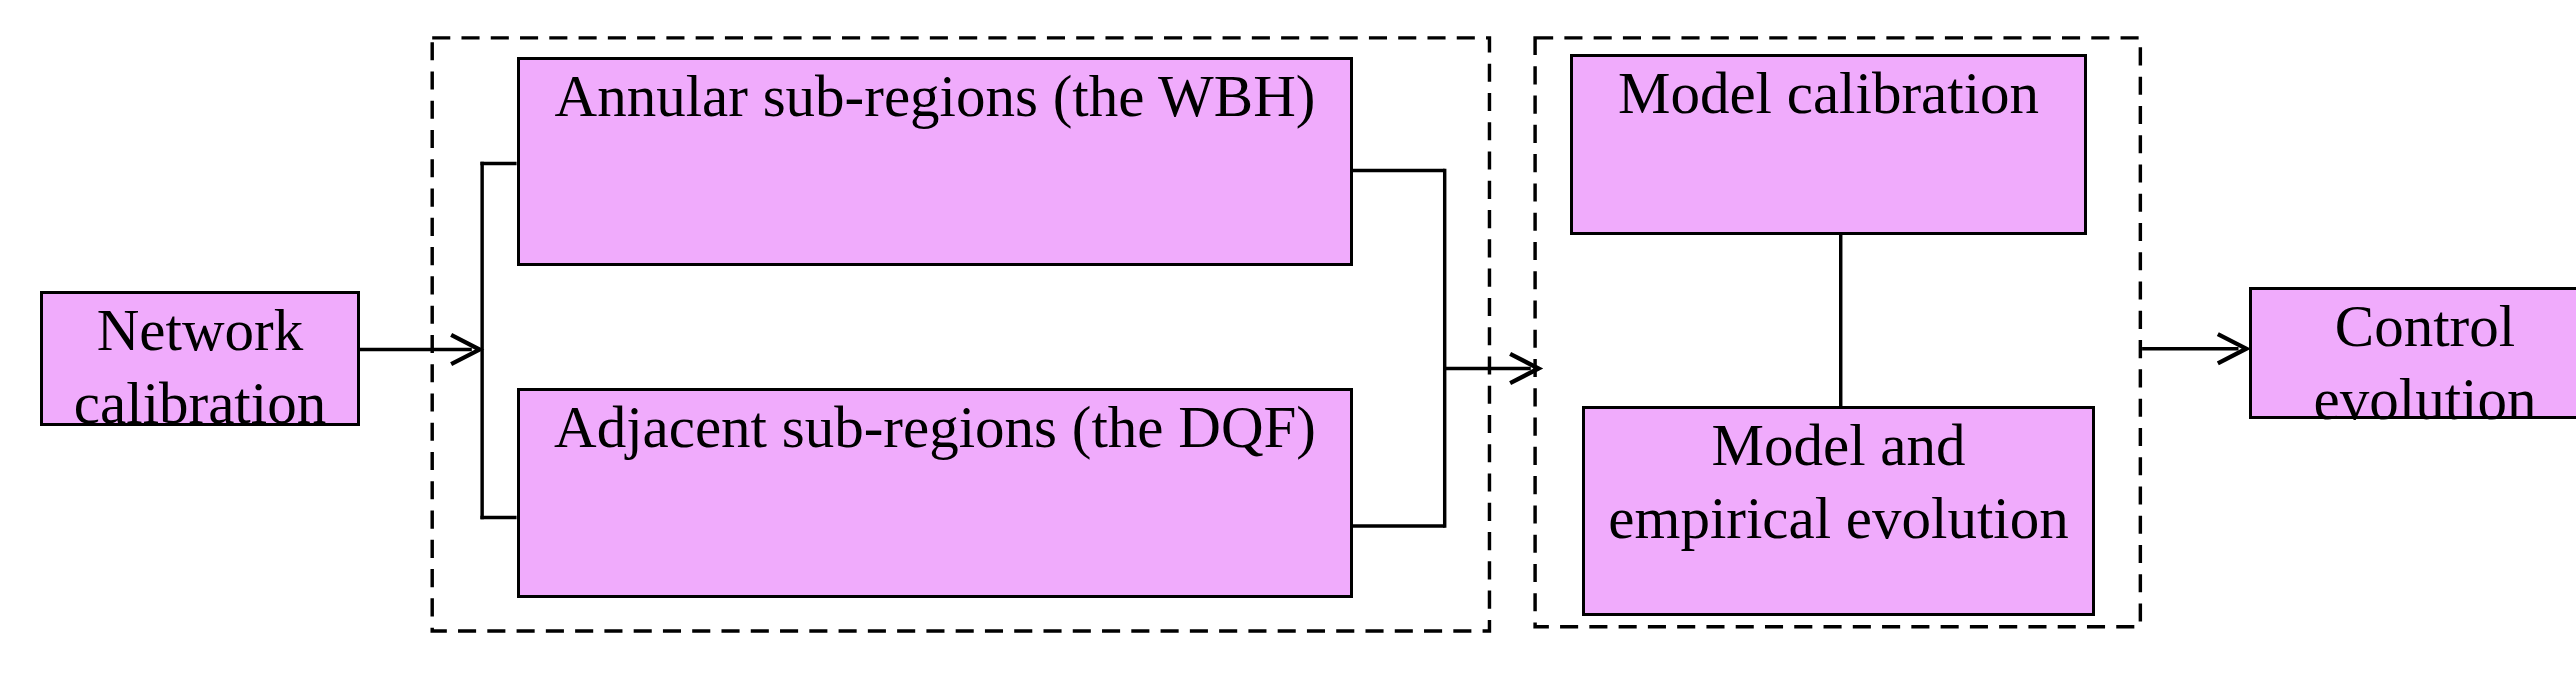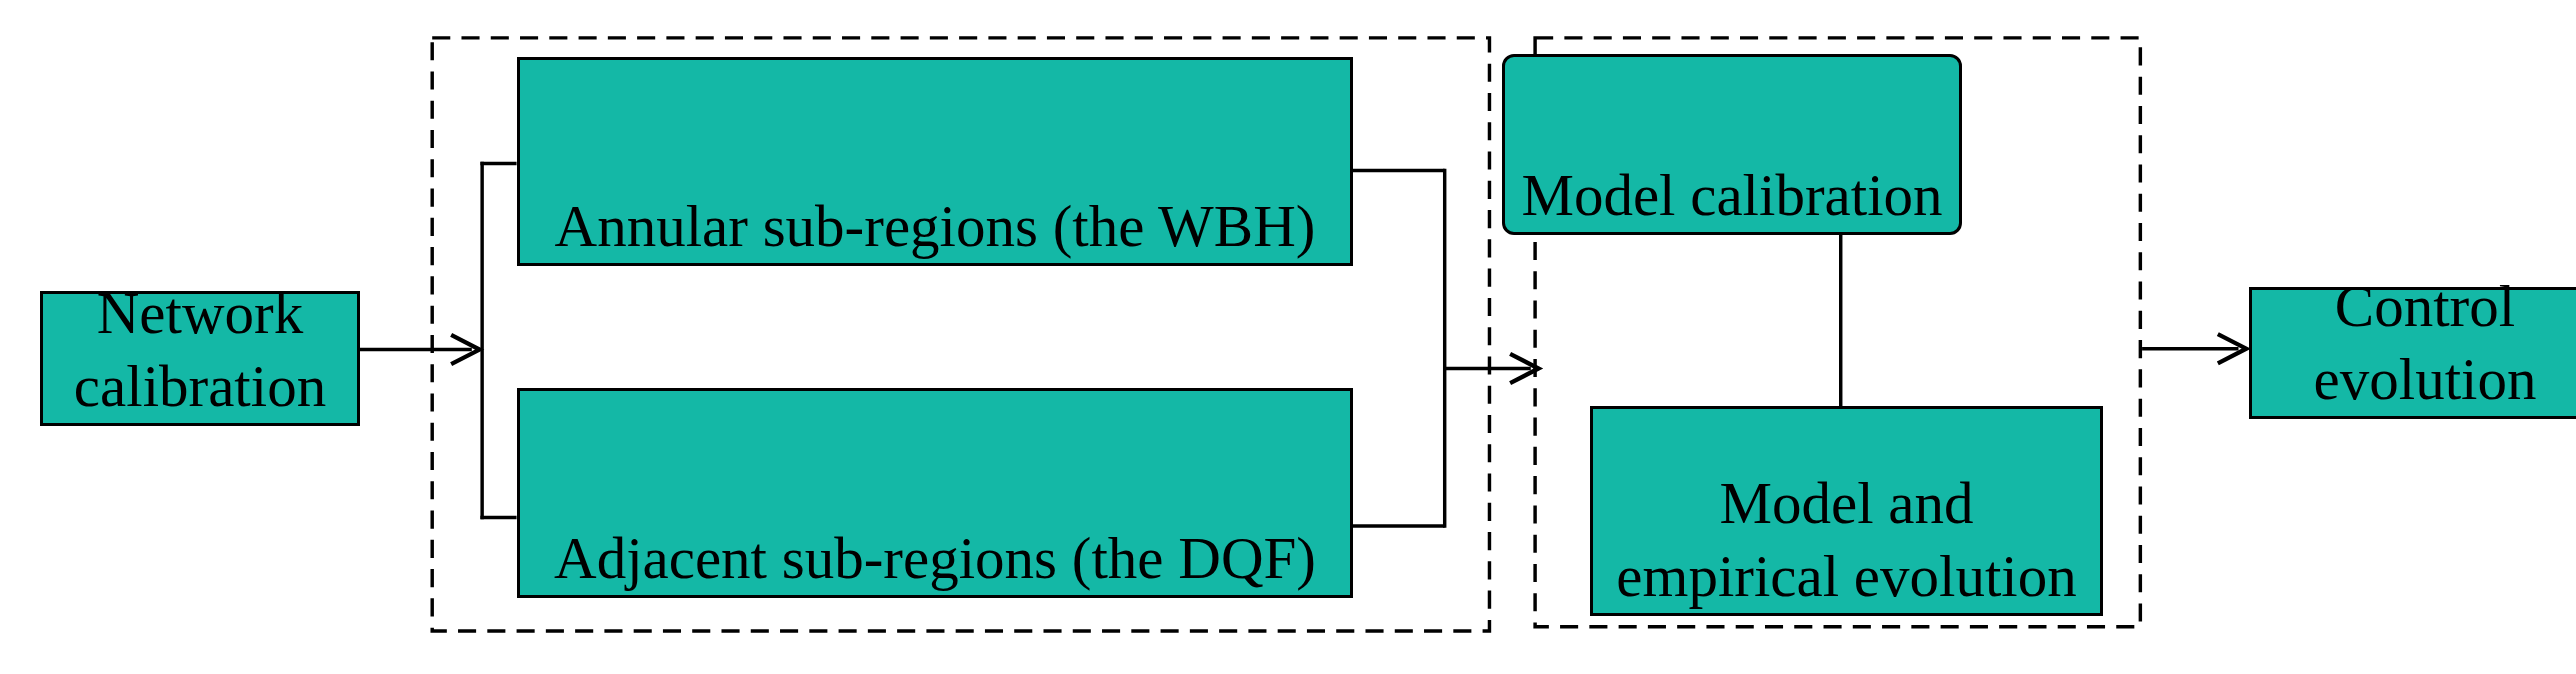--- a/index.html
+++ b/index.html
@@ -20,35 +20,35 @@
     position: absolute;
     left: 0;
     top: 0;
     width: 2576px;
     height: 675px;
   }
   .node {
     position: absolute;
     box-sizing: border-box;
     border: 3.4px solid #000000;
-    background: #14b8a6;
+    background: #f0abfc;
     display: flex;
     flex-direction: column;
     align-items: center;
-    justify-content: flex-end;
+    justify-content: flex-start;
     text-align: center;
     font-size: 59px;
     line-height: 1.24;
     white-space: nowrap;
   }
   .n-network     { left: 40px;   top: 282px; width: 320px; height: 135px; margin-top: 9px; }
   .n-annular     { left: 517px;  top: 57px;  width: 836px; height: 209px; }
   .n-adjacent    { left: 517px;  top: 388px; width: 836px; height: 210px; }
-  .n-calibration { left: 1502px; top: 54px;  width: 460px; height: 181px; border-radius: 12px; }
-  .n-evolution   { left: 1582px; top: 406px; width: 513px; height: 210px; margin-left: 8px; }
+  .n-calibration { left: 1570px; top: 54px;  width: 517px; height: 181px; }
+  .n-evolution   { left: 1582px; top: 406px; width: 513px; height: 210px; }
   .n-control     { left: 2249px; top: 287px; width: 352px; height: 132px; }
 </style>
 </head>
 <body>
 
 <div class="stage">
 
   <svg class="wires" viewBox="0 0 2992 784">
 
     <rect x="502" y="44" width="1228" height="689" fill="none" stroke="#000" stroke-width="4" stroke-dasharray="21 13"></rect>

